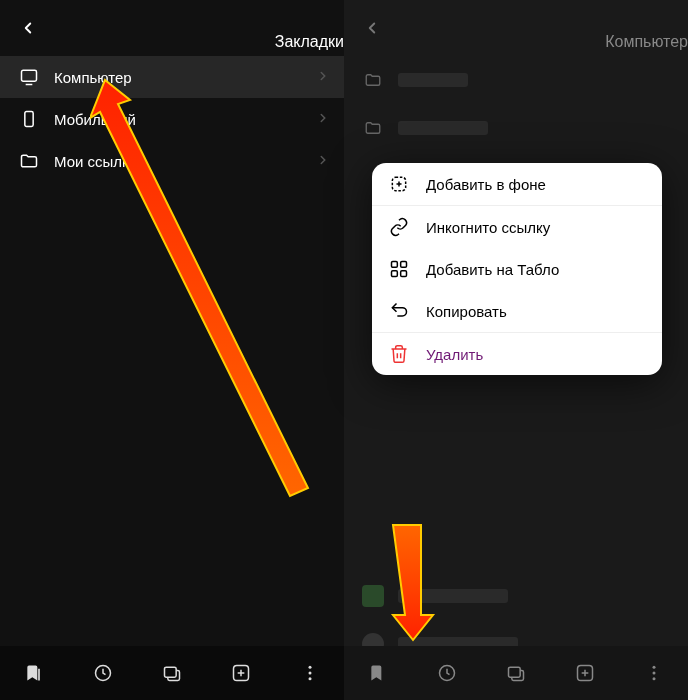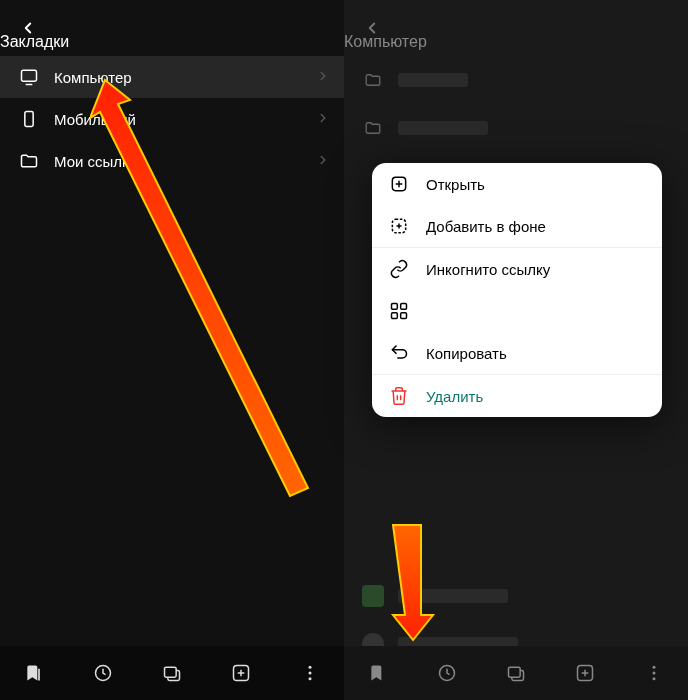--- a/index.html
+++ b/index.html
@@ -35,21 +35,21 @@
     height: 40px;
     display: flex;
     align-items: center;
     justify-content: center;
     color: #fff;
   }
   .pane-right .back-btn { color: #777; }
   .header-title {
     position: absolute;
     left: 0; right: 0;
-    text-align: left;
+    text-align: right;
     color: #fff;
     font-size: 16px;
     font-weight: 500;
     pointer-events: none;
     margin-top: 28px;
   }
   .pane-right .header-title { color: #888; }
 
   
   .rows { flex: 1; overflow: hidden; }
@@ -123,21 +123,21 @@
     z-index: 10;
   }
   .ctx-item {
     height: 42px;
     display: flex;
     align-items: center;
     padding: 0 16px;
     font-size: 15px;
     color: #000;
   }
-  .ctx-item.danger { color: #0f766e; }
+  .ctx-item.danger { color: #701a75; }
   .ctx-icon {
     width: 22px;
     height: 22px;
     margin-right: 16px;
     display: flex;
     align-items: center;
     justify-content: center;
   }
   .ctx-sep {
     height: 1px;
@@ -311,30 +311,20 @@
           <circle cx="12" cy="12" r="1.8"></circle>
           <circle cx="12" cy="19" r="1.8"></circle>
         </svg>
     </div>
   </div>
 </div>
 
 <div class="ctx-menu">
   <div class="ctx-item">
     <div class="ctx-icon">
-      <svg width="20" height="20" viewBox="0 0 24 24" fill="none" stroke="#000" stroke-width="1.8">
-          <rect x="4" y="4" width="16" height="16" rx="4"></rect>
-          <line x1="12" y1="8" x2="12" y2="16"></line>
-          <line x1="8" y1="12" x2="16" y2="12"></line>
-        </svg>
-    </div>
-    <span>Открыть</span>
-  </div>
-  <div class="ctx-item">
-    <div class="ctx-icon">
       <svg width="20" height="20" viewBox="0 0 24 24" fill="none" stroke="#000" stroke-width="1.8" stroke-dasharray="3 2">
           <rect x="4" y="4" width="16" height="16" rx="4"></rect>
           <line x1="12" y1="9" x2="12" y2="15" stroke-dasharray="0"></line>
           <line x1="9" y1="12" x2="15" y2="12" stroke-dasharray="0"></line>
         </svg>
     </div>
     <span>Добавить в фоне</span>
   </div>
   <div class="ctx-sep"></div>
   <div class="ctx-item">
@@ -348,20 +338,21 @@
   </div>
   <div class="ctx-item">
     <div class="ctx-icon">
       <svg width="20" height="20" viewBox="0 0 24 24" fill="none" stroke="#000" stroke-width="1.8">
           <rect x="3" y="3" width="7" height="7" rx="1.5"></rect>
           <rect x="14" y="3" width="7" height="7" rx="1.5"></rect>
           <rect x="3" y="14" width="7" height="7" rx="1.5"></rect>
           <rect x="14" y="14" width="7" height="7" rx="1.5"></rect>
         </svg>
     </div>
+    <span>Добавить на Табло</span>
   </div>
   <div class="ctx-item">
     <div class="ctx-icon">
       <svg width="20" height="20" viewBox="0 0 24 24" fill="none" stroke="#000" stroke-width="1.8">
           <path d="M9 3L4 8l5 5"></path>
           <path d="M4 8h12a5 5 0 0 1 5 5v0a5 5 0 0 1-5 5h-6"></path>
         </svg>
     </div>
     <span>Копировать</span>
   </div>

